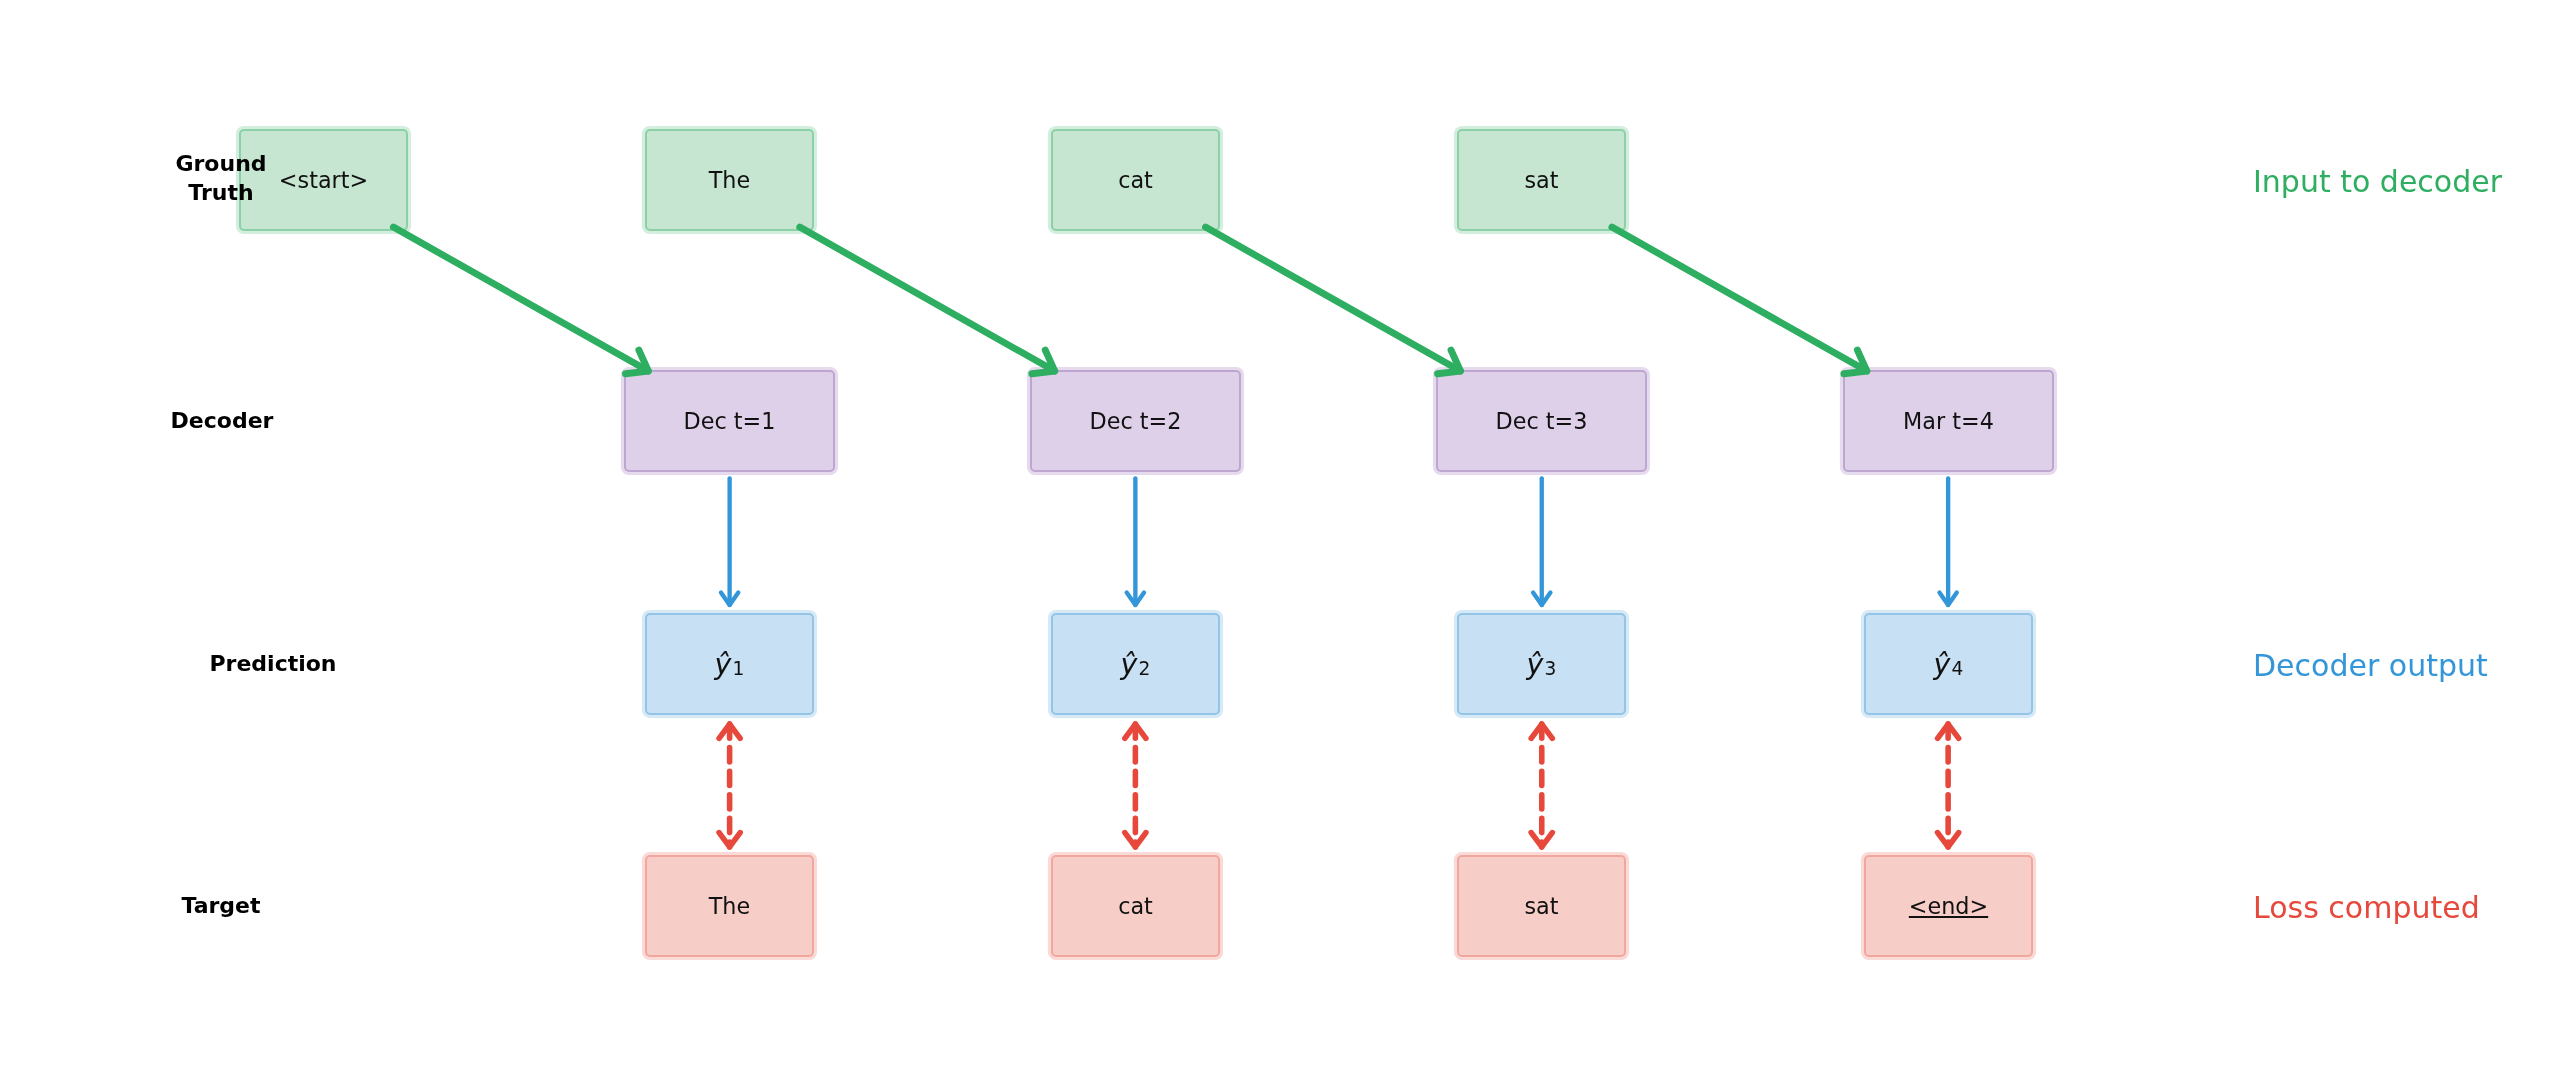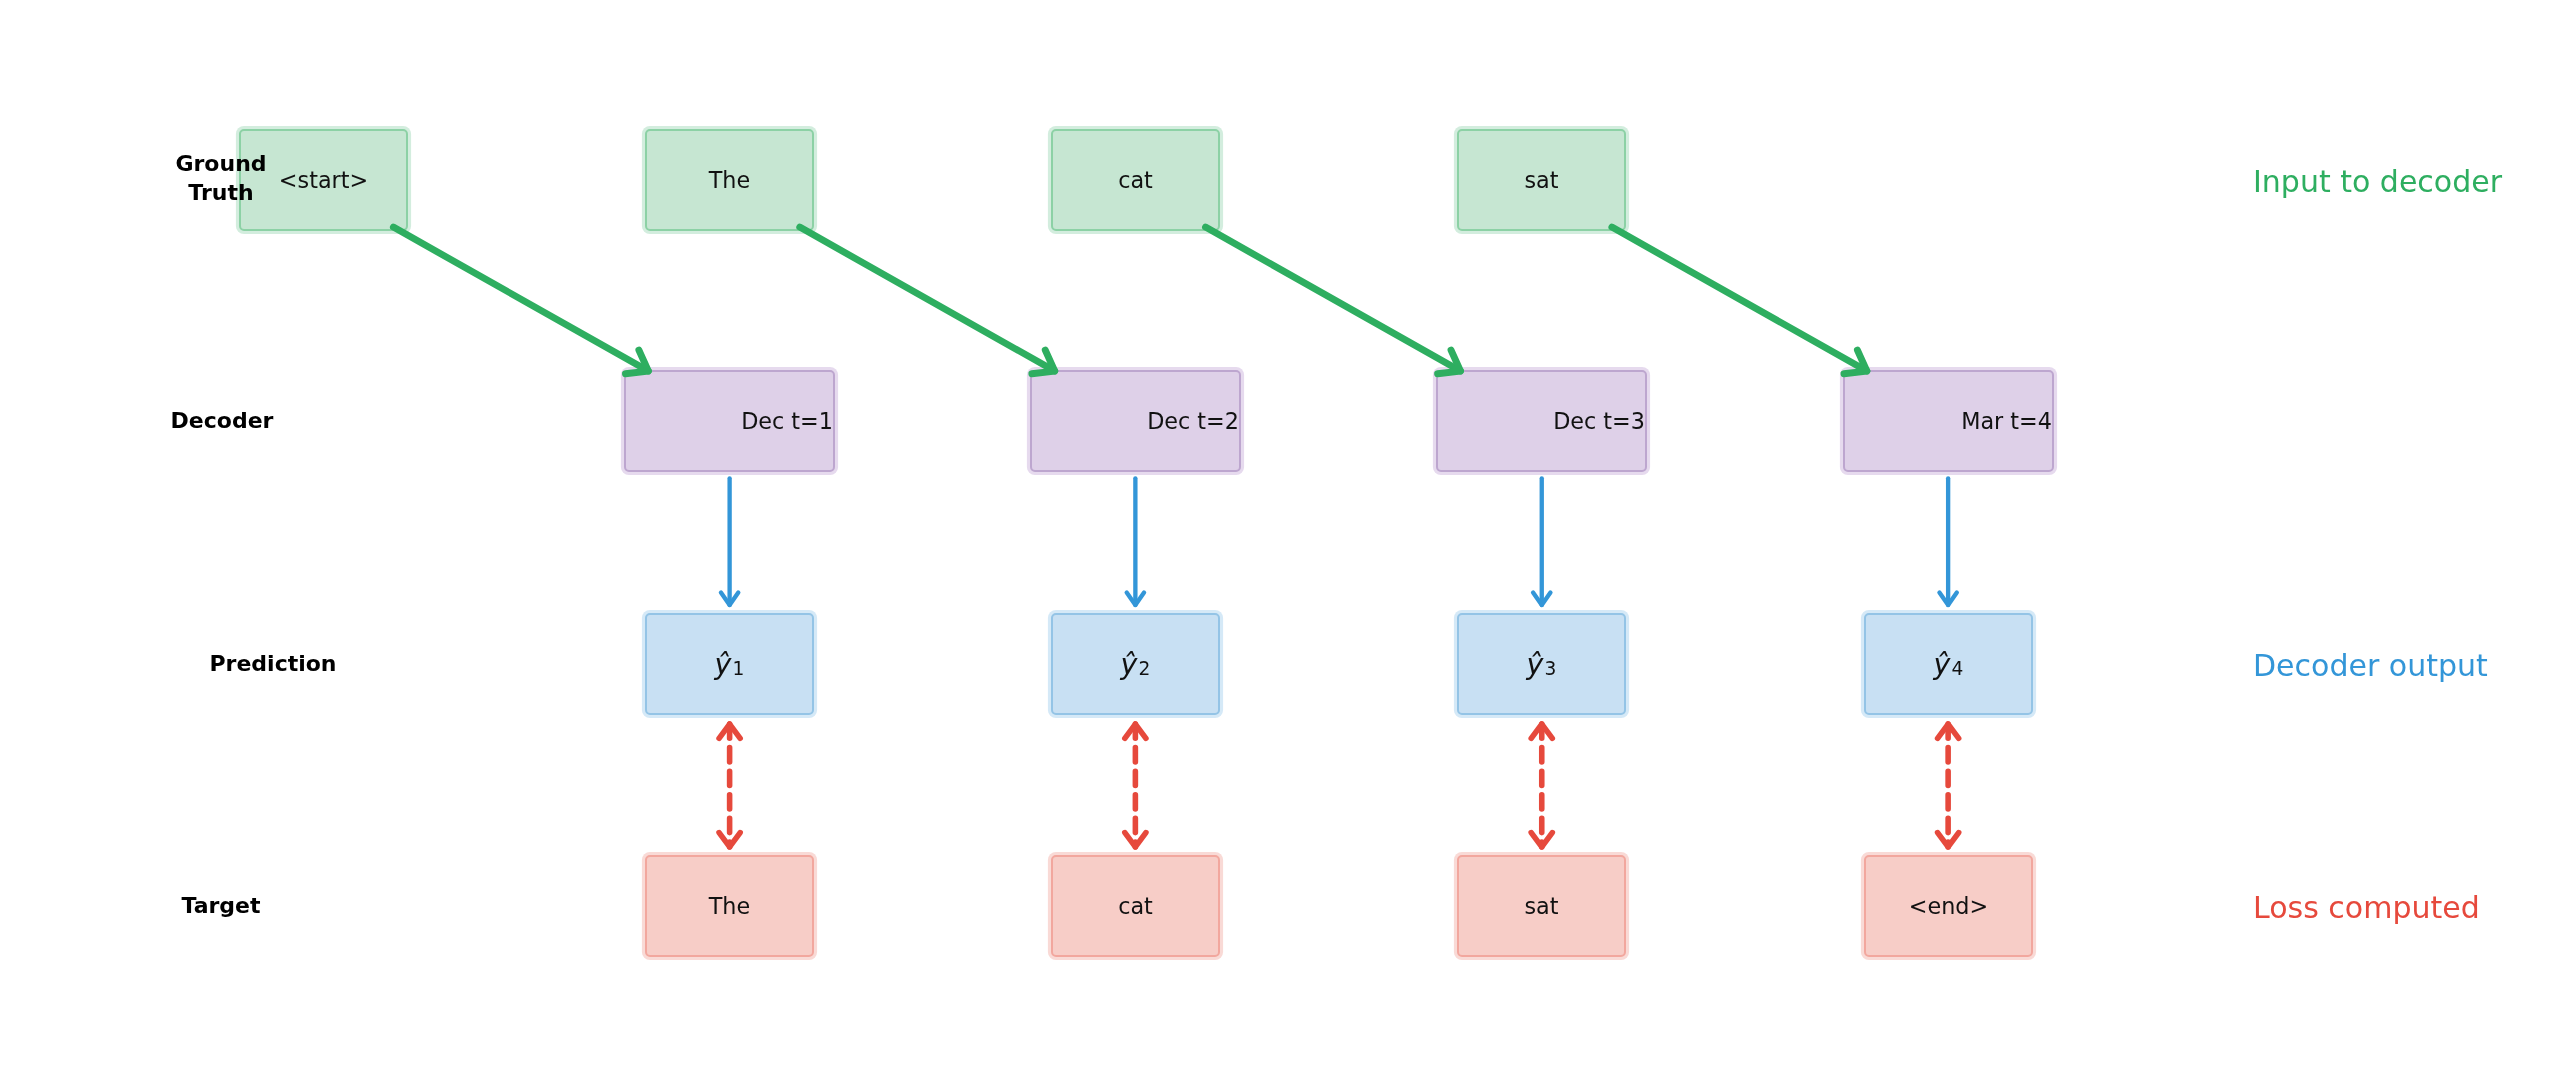--- a/index.html
+++ b/index.html
@@ -20,21 +20,21 @@
     align-items: center;
     justify-content: center;
     border-radius: 5px;
     font-size: 22.3px;
     color: var(--text, #111);
   }
   .sm { width: 169px; height: 102px; }
   .lg { width: 211px; height: 102px; }
 
   .green  { background: var(--green-fill);  border: 2.5px solid var(--green-border);  box-shadow: 0 0 0 3.1px var(--green-ring); }
-  .purple { background: var(--purple-fill); border: 2.5px solid var(--purple-border); box-shadow: 0 0 0 3.1px var(--purple-ring); justify-content: flex-end; }
+  .purple { background: var(--purple-fill); border: 2.5px solid var(--purple-border); box-shadow: 0 0 0 3.1px var(--purple-ring); }
   .blue   { background: var(--blue-fill);   border: 2.5px solid var(--blue-border);   box-shadow: 0 0 0 3.1px var(--blue-ring); }
   .red    { background: var(--red-fill);    border: 2.5px solid var(--red-border);    box-shadow: 0 0 0 3.1px var(--red-ring); }
 
   
   .g0 { left: 239px; top: 129px; }
   .g1 { left: 645px; top: 129px; }
   .g2 { left: 1051px; top: 129px; }
   .g3 { left: 1457px; top: 129px; }
   
   .d1 { left: 624px; top: 370px; }
@@ -43,21 +43,21 @@
   .d4 { left: 1843px; top: 370px; }
   
   .p1 { left: 645px; top: 613px; }
   .p2 { left: 1051px; top: 613px; }
   .p3 { left: 1457px; top: 613px; }
   .p4 { left: 1864px; top: 613px; }
   
   .t1 { left: 645px; top: 855px; }
   .t2 { left: 1051px; top: 855px; }
   .t3 { left: 1457px; top: 855px; }
-  .t4 { left: 1864px; top: 855px; }
+  .t4 { left: 1864px; top: 855px; text-decoration: underline; }
 
   
   .rowlabel {
     position: absolute;
     transform: translate(-50%, -50%);
     font-weight: 700;
     font-size: 22px;
     line-height: 1.3;
     text-align: center;
     color: #000;

